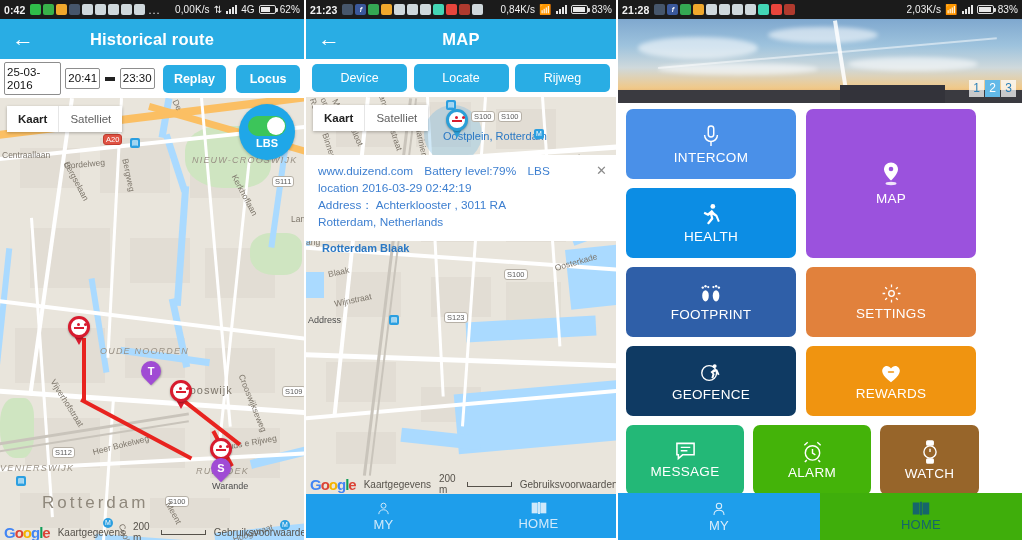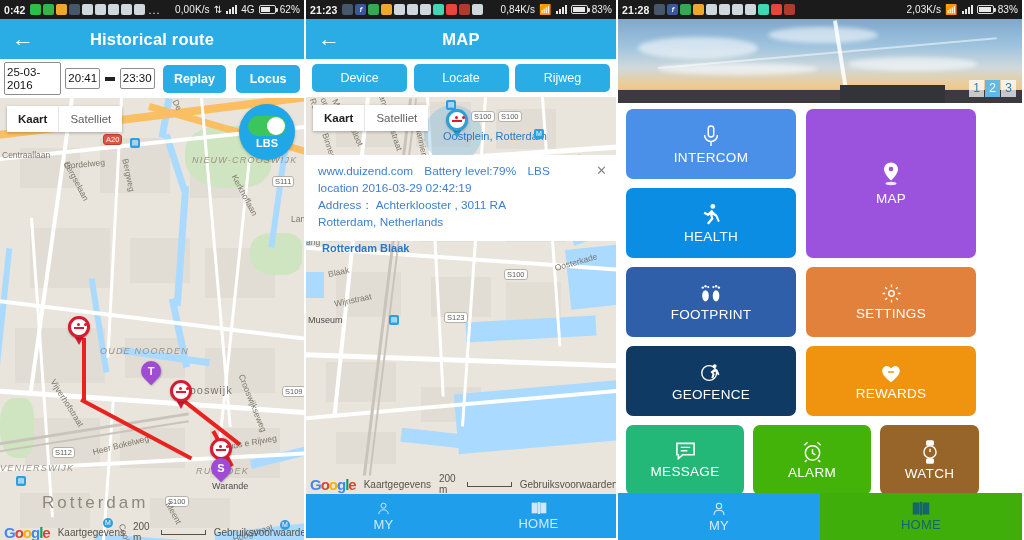--- a/index.html
+++ b/index.html
@@ -463,21 +463,21 @@
       <div class="maplabel" style="left:268px;top:62px;transform:rotate(22deg)">Admiraliteit</div>
       <div class="shield" style="left:165px;top:14px">S100</div>
       <div class="shield" style="left:192px;top:14px">S100</div>
       <div class="shield" style="left:248px;top:88px">S100</div>
       <div class="shield" style="left:198px;top:172px">S100</div>
       <div class="maplabel blue" style="left:137px;top:33px">Oostplein, Rotterdam</div>
       <div class="maplabel poi" style="left:127px;top:132px">Kijk-kubus</div>
       <div class="maplabel blue" style="left:16px;top:145px;font-weight:600">Rotterdam Blaak</div>
       <div class="maplabel" style="left:22px;top:170px;transform:rotate(-12deg)">Blaak</div>
       <div class="maplabel" style="left:28px;top:198px;transform:rotate(-12deg)">Wijnstraat</div>
-      <div class="maplabel poi" style="left:2px;top:218px">Museum</div>
+      <div class="maplabel poi" style="left:2px;top:218px">Address</div>
       <div class="maplabel" style="left:236px;top:122px;transform:rotate(-46deg)">Haringvliet</div>
       <div class="maplabel" style="left:248px;top:160px;transform:rotate(-16deg)">Oosterkade</div>
       <div class="shield" style="left:138px;top:215px">S123</div>
       <div class="maplabel" style="left:0px;top:110px">am...</div>
       <div class="maplabel" style="left:0px;top:140px">ang</div>
       <div class="transit m" style="left:228px;top:32px;border-radius:2px">M</div>
       <div class="transit" style="left:83px;top:218px">▤</div>
       <div class="transit" style="left:140px;top:3px">▤</div>
 
       <div class="maptype">

